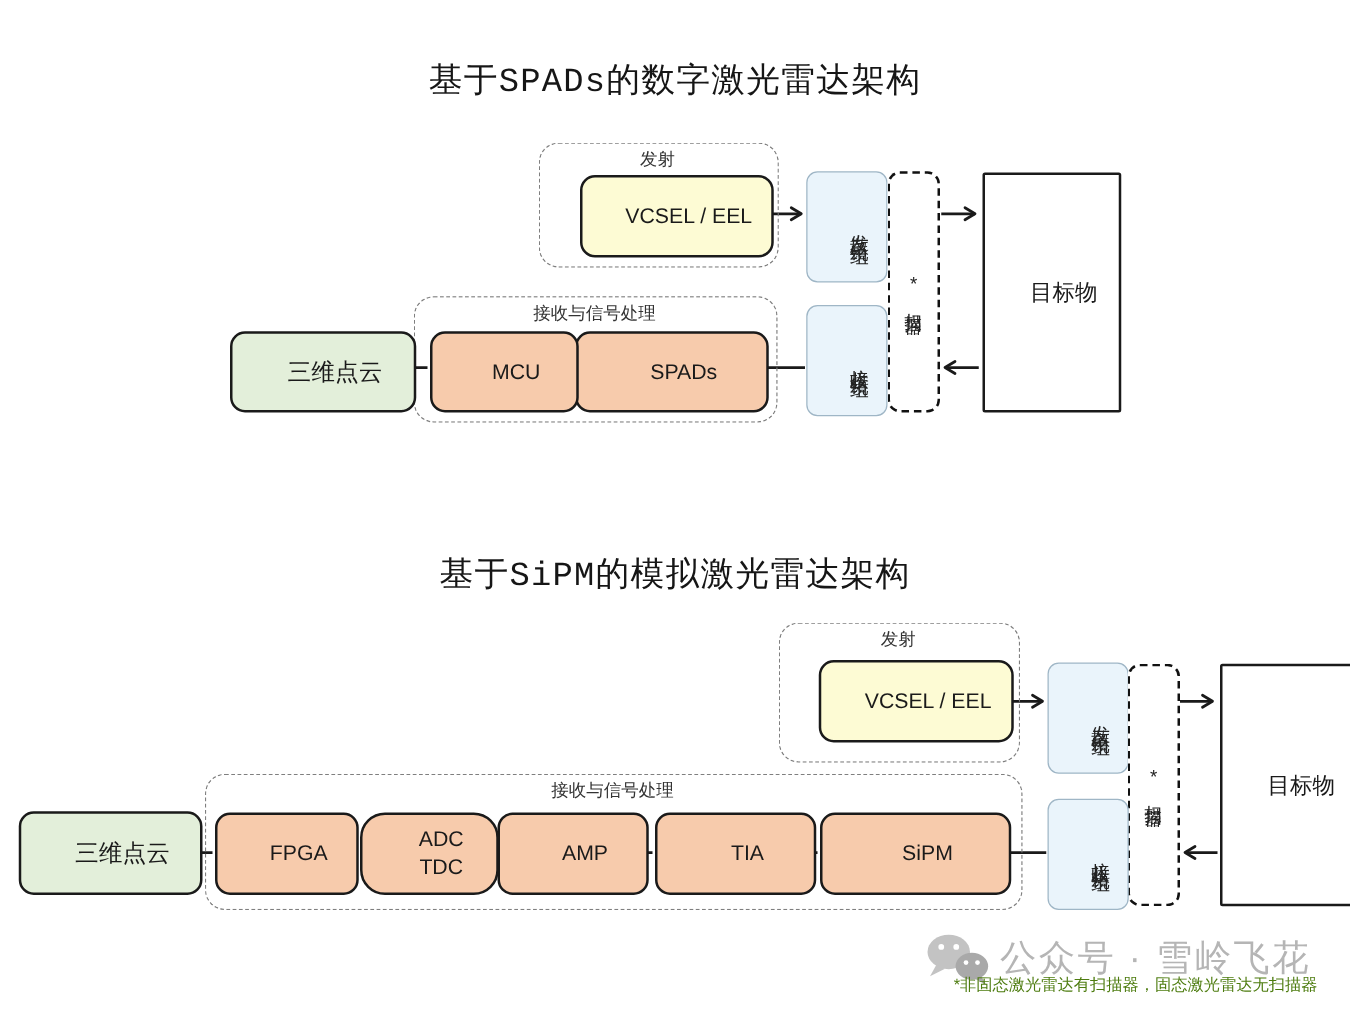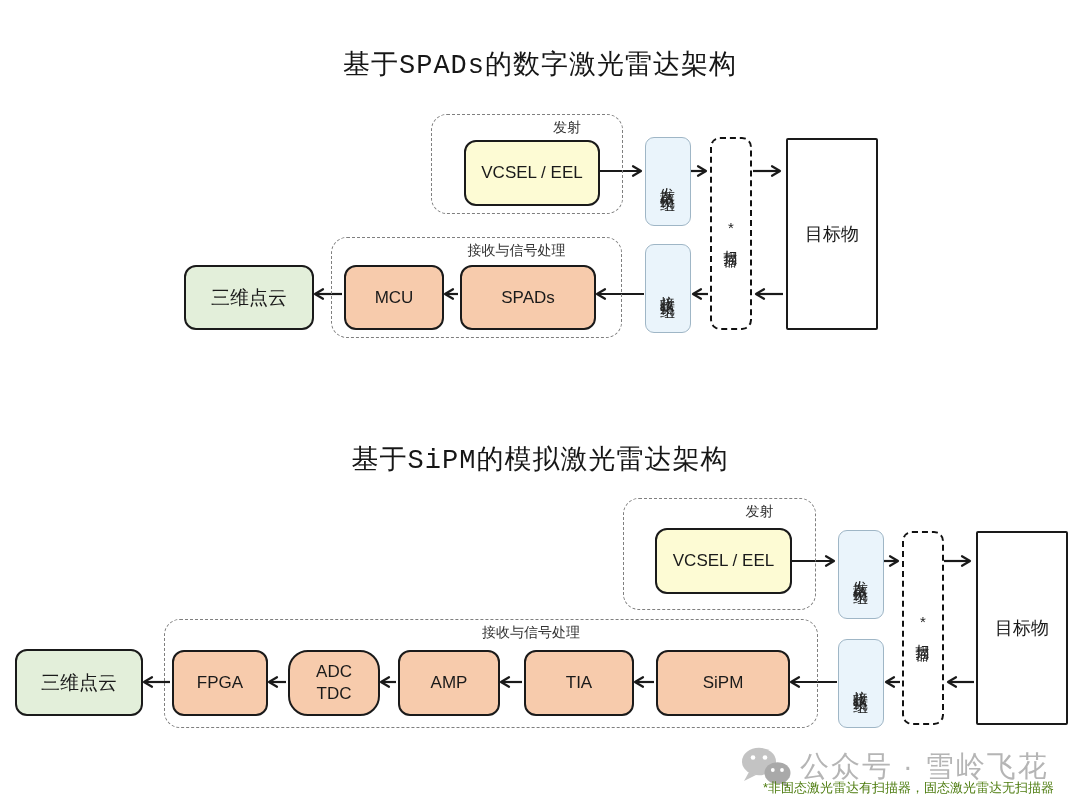--- a/index.html
+++ b/index.html
@@ -9,25 +9,25 @@
   }
   .arrows{position:absolute;left:0;top:0;width:1080px;height:810px;pointer-events:none;}
   .title{
     position:absolute;left:0;width:1080px;text-align:center;
     font-size:27px;font-weight:500;letter-spacing:1px;color:#161616;font-family:Liberation Mono, monospace;
   }
   .group{
     position:absolute;border:1px dashed #7f7f7f;border-radius:16px;background:transparent;
   }
   .group-label{
-    position:absolute;text-align:center;font-size:14px;color:#333;margin-left:41px;
+    position:absolute;text-align:center;font-size:14px;color:#333;
   }
   .box{
     position:absolute;display:flex;align-items:center;justify-content:center;
-    border:2px solid #1a1a1a;border-radius:12px;font-size:17px;text-align:center;
+    border:2px solid #1a1a1a;border-radius:12px;font-size:17px;text-align:center;padding-left:19px;
   }
   .laser{background:#FDFBD4;}
   .proc{background:#F7CBAC;}
   .cloud{background:#E3EFDA;font-size:19px;}
   .target{background:#ffffff;font-size:18px;border-radius:2px;}
   .lens{
     background:#EAF4FB;border:1px solid #9FB6C6;border-radius:9px;
   }
   .vtext{
     writing-mode:vertical-rl;text-orientation:upright;

